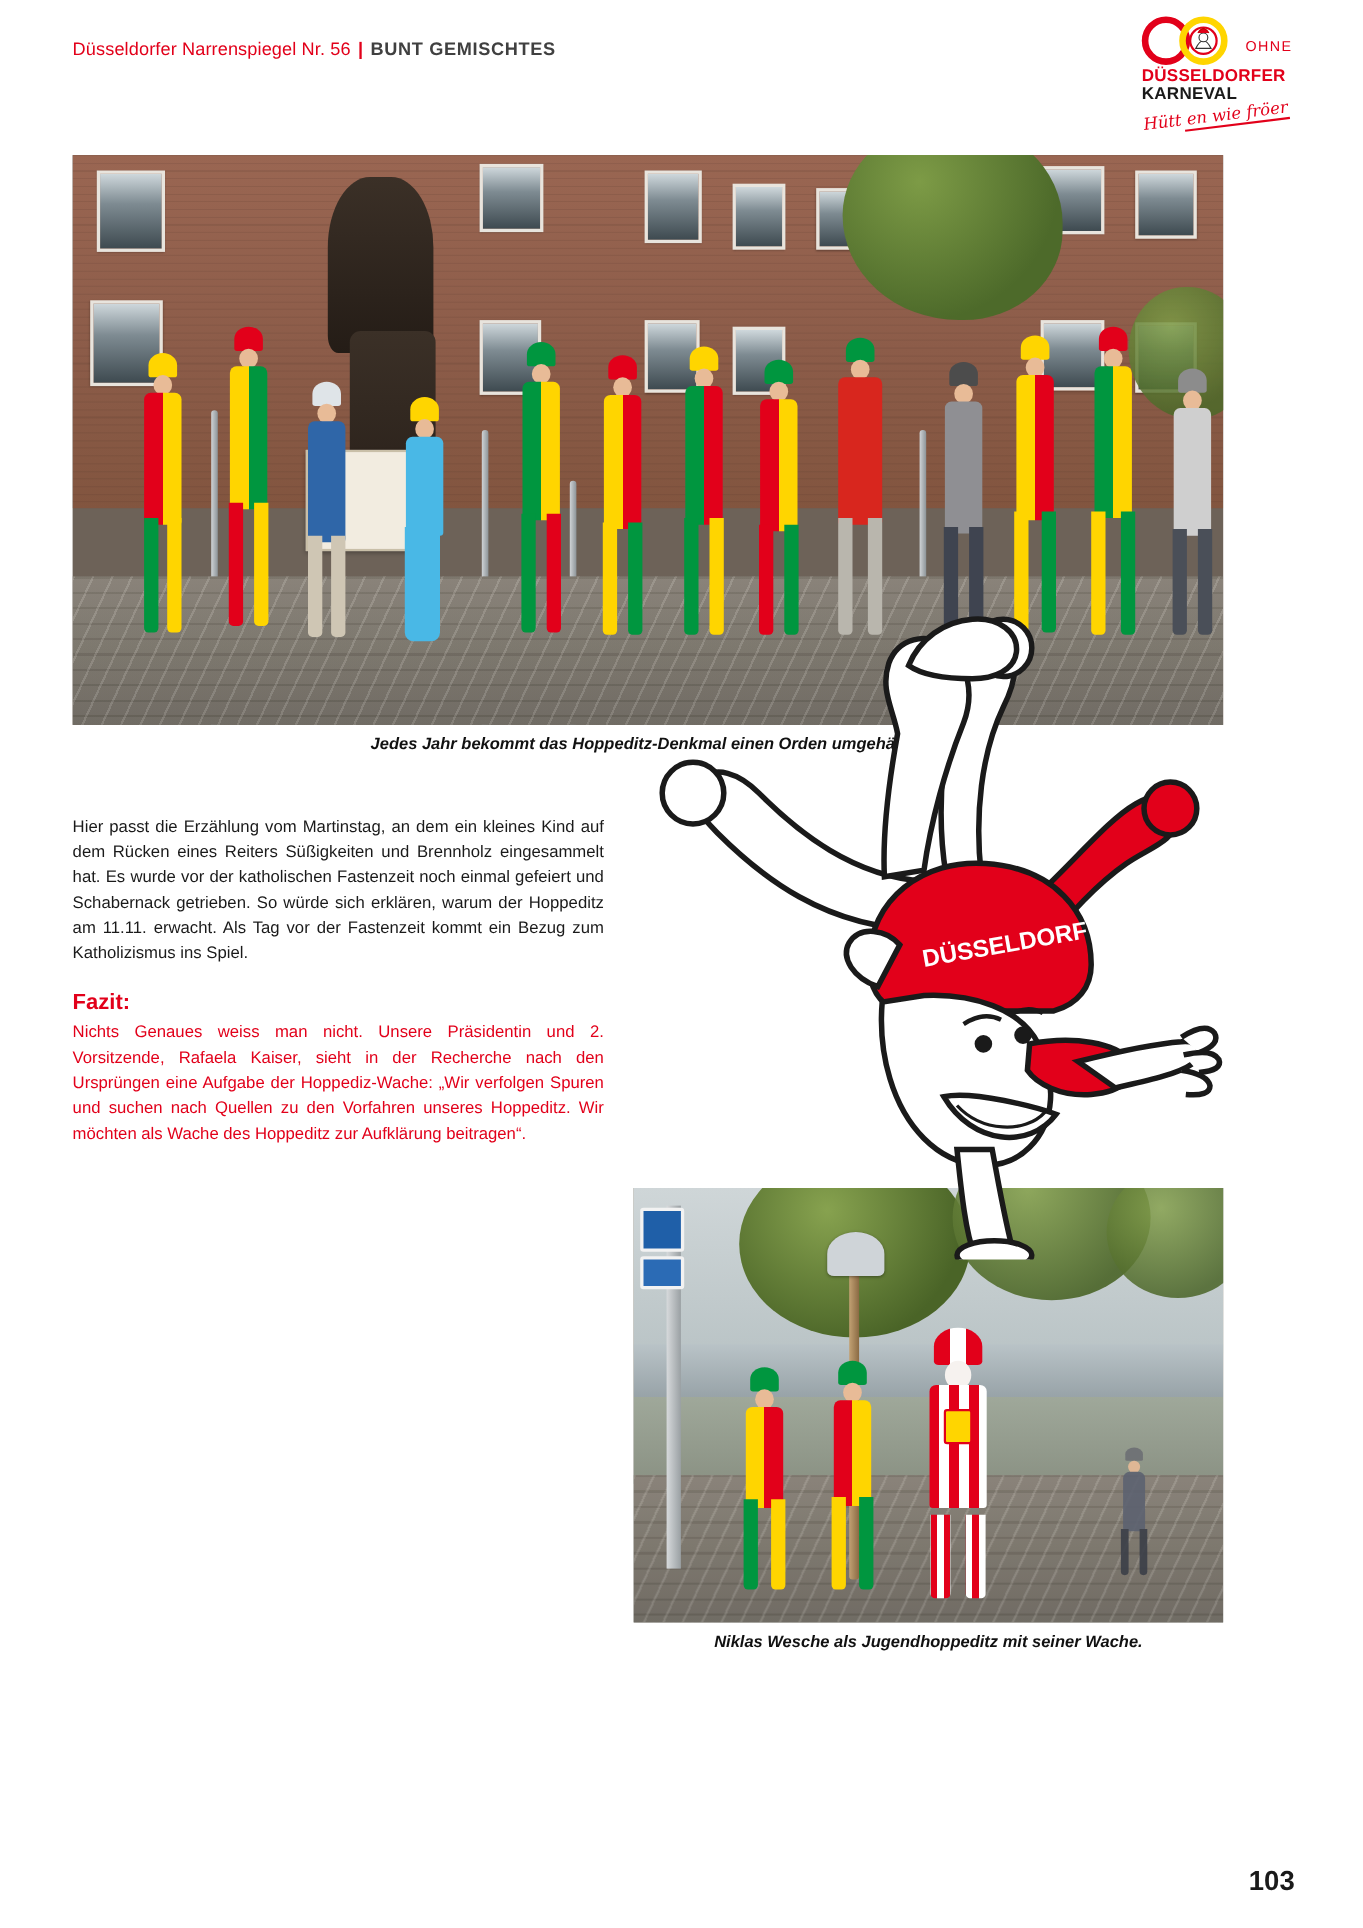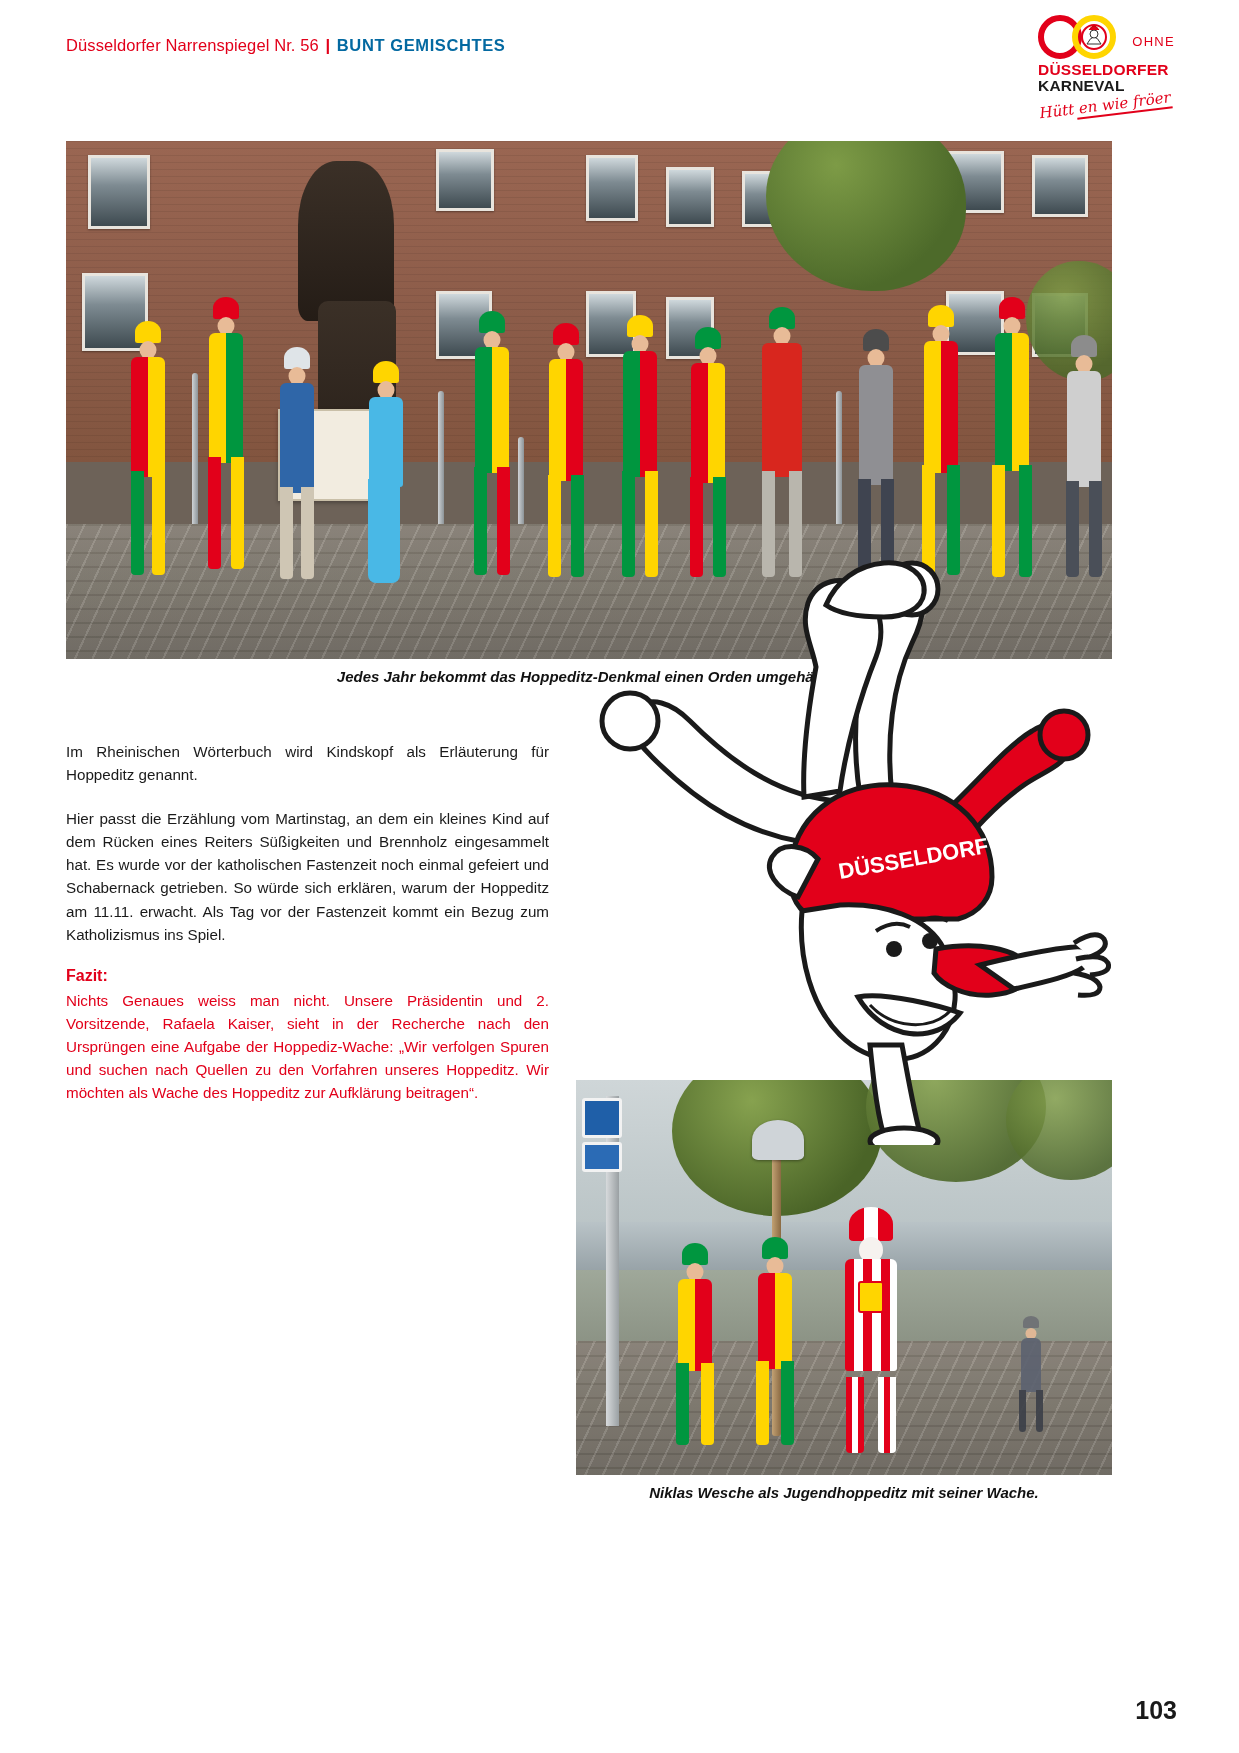--- a/index.html
+++ b/index.html
@@ -18,21 +18,21 @@
     position: absolute;
     left: 66px; top: 36px; width: 1110px; height: 30px;
   }
   .header-line {
     font-size: 16.5px;
     letter-spacing: 0.1px;
     white-space: nowrap;
   }
   .header-line .magazine { color: #e2001a; }
   .header-line .sep { color: #e2001a; font-weight: bold; padding: 0 2px; }
-  .header-line .section { color: #0369a1; font-weight: bold; letter-spacing: 0.6px; }
+  .header-line .section { color: #404040; font-weight: bold; letter-spacing: 0.6px; }
 
   
   .logo {
     position: absolute;
     right: 62px; top: 14px;
     width: 140px; height: 112px;
     text-align: center;
   }
   .logo .ring-row {
     position: relative;
@@ -96,21 +96,21 @@
   }
   p.body {
     font-size: 15.2px;
     line-height: 1.52;
     color: #1a1a1a;
     margin: 0 0 21px 0;
     text-align: justify;
   }
   p.body.tight { margin-bottom: 19px; }
   h3.fazit {
-    font-size: 16px; color: #e2001a; font-weight: bold;
+    font-size: 20px; color: #e2001a; font-weight: bold;
     margin: 6px 0 4px 0;
   }
   p.red {
     font-size: 15.2px; line-height: 1.52; color: #e2001a;
     margin: 0; text-align: justify;
   }
 
   
   .photo-bottom {
     position: absolute;
@@ -391,21 +391,20 @@
       <div class="body" style="height:116px; background:#cfcfcf;"></div>
       <div class="legL" style="left:4px;  top:146px; height:96px; background:#4a4f58;"></div>
       <div class="legR" style="right:4px; top:146px; height:96px; background:#4a4f58;"></div>
     </div>
   </div>
 </div>
 
 <div class="caption caption-top">Jedes Jahr bekommt das Hoppeditz-Denkmal einen Orden umgehängt.</div>
 
 <div class="col-left">
-  <p class="body">Im Rheinischen Wörterbuch wird Kindskopf als Erläuterung für Hoppeditz genannt.</p>
   <p class="body">Hier passt die Erzählung vom Martinstag, an dem ein kleines Kind auf dem Rücken eines Reiters Süßigkeiten und Brennholz eingesammelt hat. Es wurde vor der katholischen Fastenzeit noch einmal gefeiert und Schabernack getrieben. So würde sich erklären, warum der Hoppeditz am 11.11. erwacht. Als Tag vor der Fastenzeit kommt ein Bezug zum Katholizismus ins Spiel.</p>
   <h3 class="fazit">Fazit:</h3>
   <p class="red">Nichts Genaues weiss man nicht. Unsere Präsidentin und 2. Vorsitzende, Rafaela Kaiser, sieht in der Recherche nach den Ursprüngen eine Aufgabe der Hoppediz-Wache: „Wir verfolgen Spuren und suchen nach Quellen zu den Vorfahren unseres Hoppeditz. Wir möchten als Wache des Hoppeditz zur Aufklärung beitragen“.</p>
 </div>
 
 <div class="photo-bottom">
   <div class="scene">
     <div class="sky"></div>
     <div class="river"></div>
     <div style="position:absolute;left:0;top:48%;width:100%;height:20%;background:linear-gradient(to bottom,#9fa89a,#8a9183);"></div>

